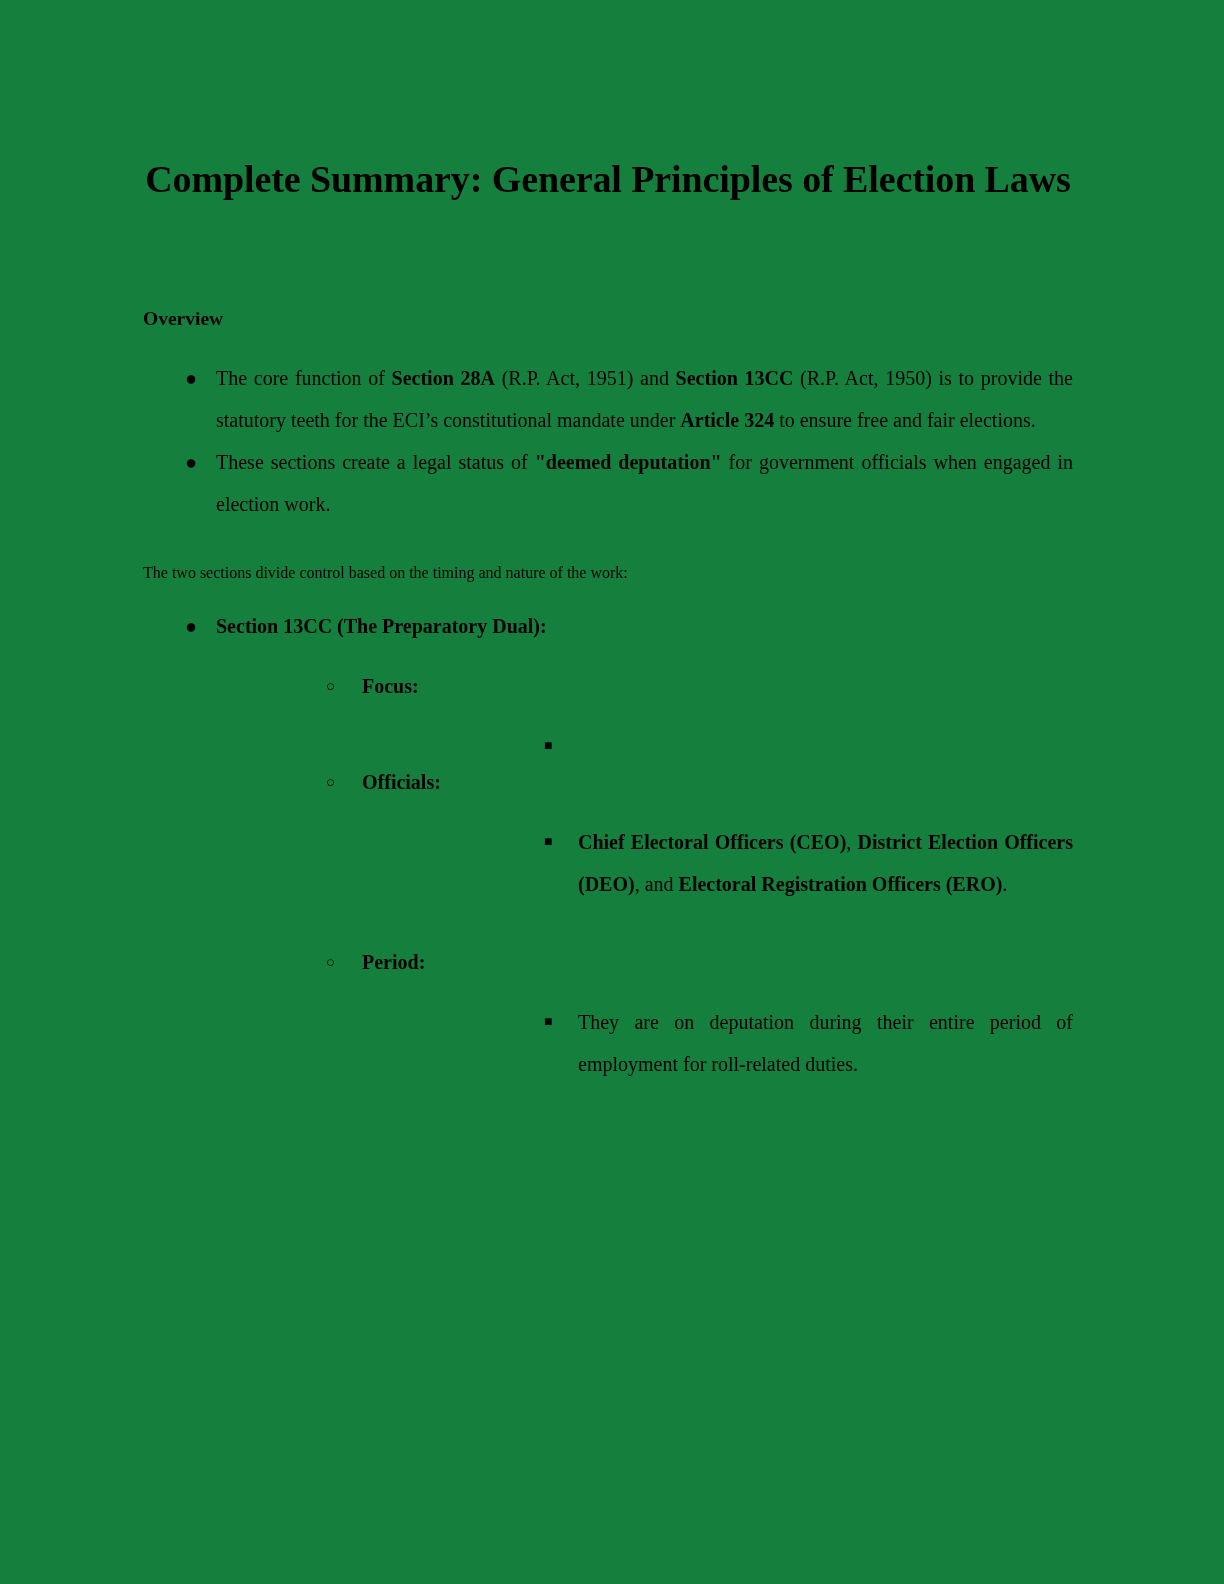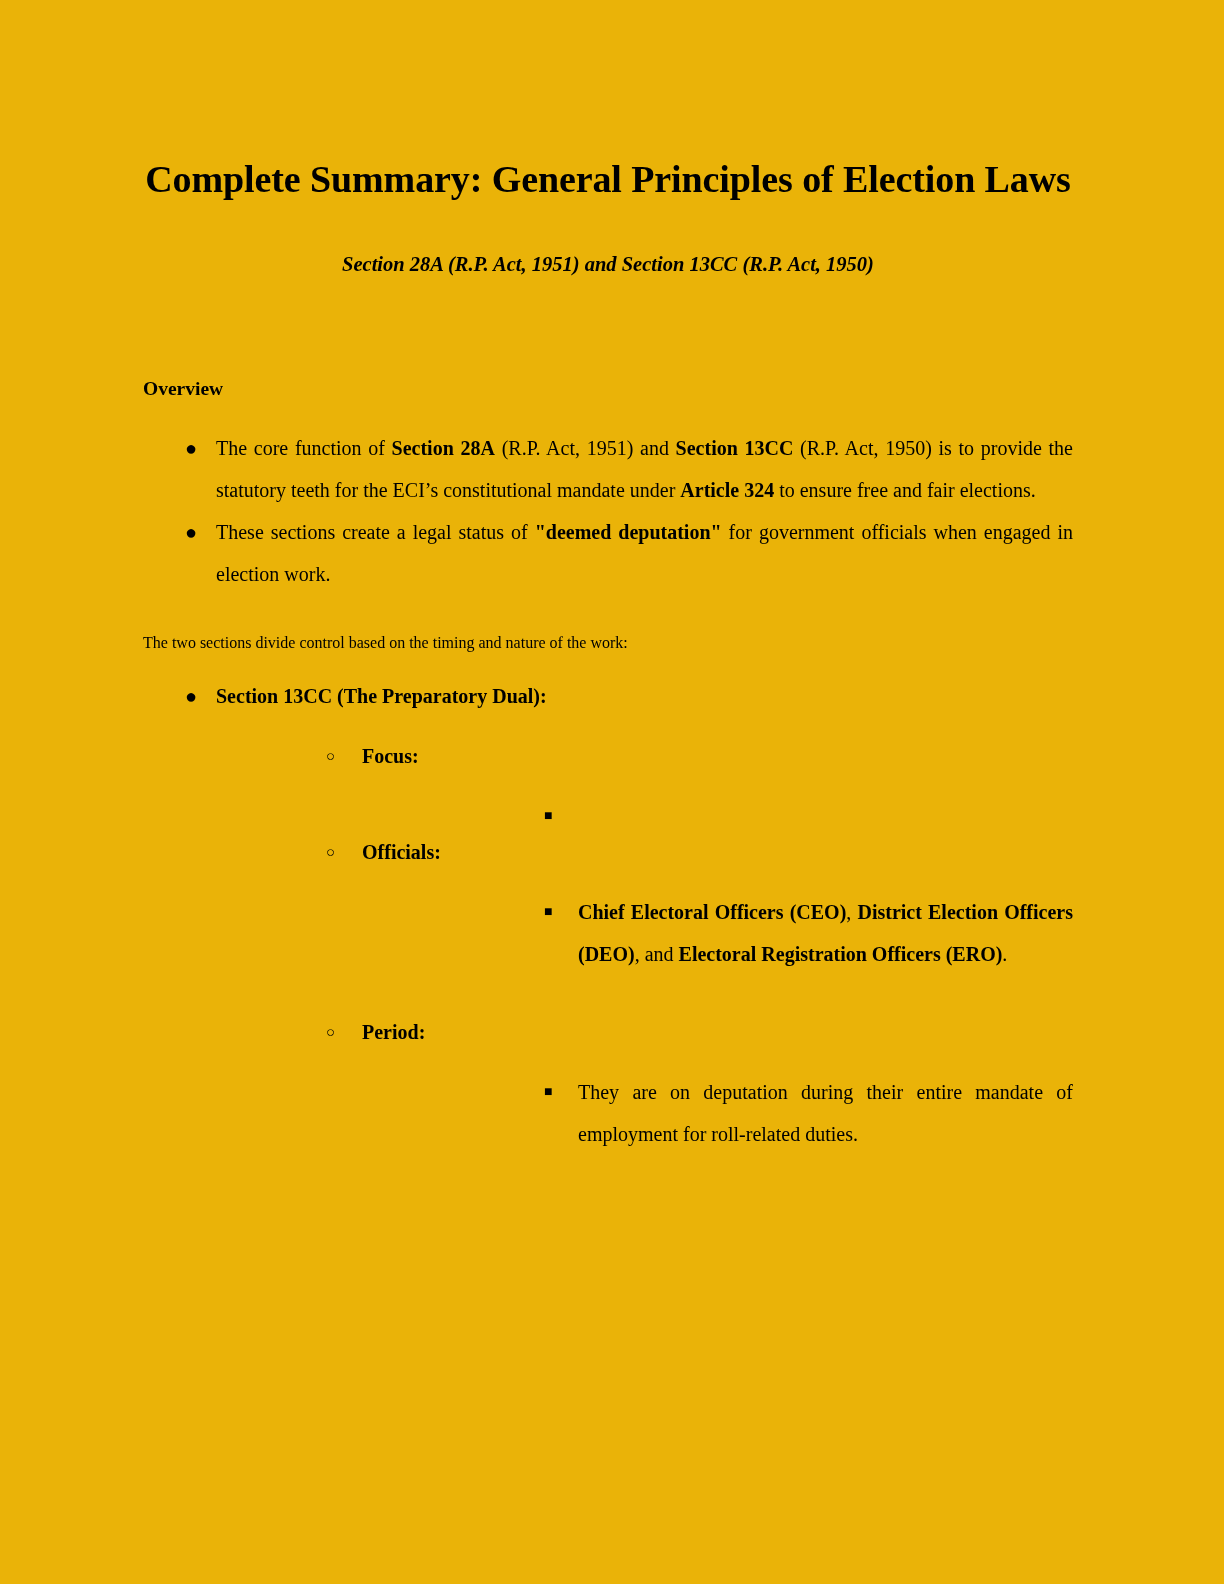--- a/index.html
+++ b/index.html
@@ -11,21 +11,21 @@
     width: 1224px;
     height: 1584px;
     font-family: "Liberation Serif", "DejaVu Serif", serif;
     color: #000000;
     -webkit-font-smoothing: antialiased;
   }
   .page {
     position: relative;
     width: 1224px;
     height: 1584px;
-    background: #eab308;
+    background: #15803d;
     box-sizing: border-box;
     padding: 14px;
     overflow: hidden;
   }
   .content {
     position: absolute;
     left: 143px;
     top: 0;
     width: 930px;
   }
@@ -140,21 +140,20 @@
   .nested-wrap { display: block; }
 </style>
 </head>
 <body>
 
 <div class="page">
   <div class="content">
 
     <h1 class="doc-title">Complete Summary: General Principles of Election Laws</h1>
 
-    <p class="doc-subtitle">Section 28A (R.P. Act, 1951) and Section 13CC (R.P. Act, 1950)</p>
 
     <h2 class="section-heading heading-overview">Overview</h2>
 
     <ul class="lvl1">
       <li>
         <span class="bullet-disc">●</span>
         <span class="rich"><span>The core function of </span><b>Section 28A</b><span> (R.P. Act, 1951) and </span><b>Section 13CC</b><span> (R.P. Act, 1950) is to provide the statutory teeth for the ECI’s constitutional mandate under </span><b>Article 324</b><span> to ensure free and fair elections.</span></span>
       </li>
       <li>
         <span class="bullet-disc">●</span>
@@ -197,21 +196,21 @@
             </li>
           </ul>
 
           <ul class="lvl2">
             <li>
               <span class="bullet-circle">○</span>
               <b>Period:</b>
               <ul class="lvl3">
                 <li>
                   <span class="bullet-square">■</span>
-                  <span class="rich"><span>They are on deputation during their entire mandate of employment for roll-related duties.</span></span>
+                  <span class="rich"><span>They are on deputation during their entire period of employment for roll-related duties.</span></span>
                 </li>
               </ul>
             </li>
           </ul>
 
         </span>
       </li>
     </ul>
 
   </div>

